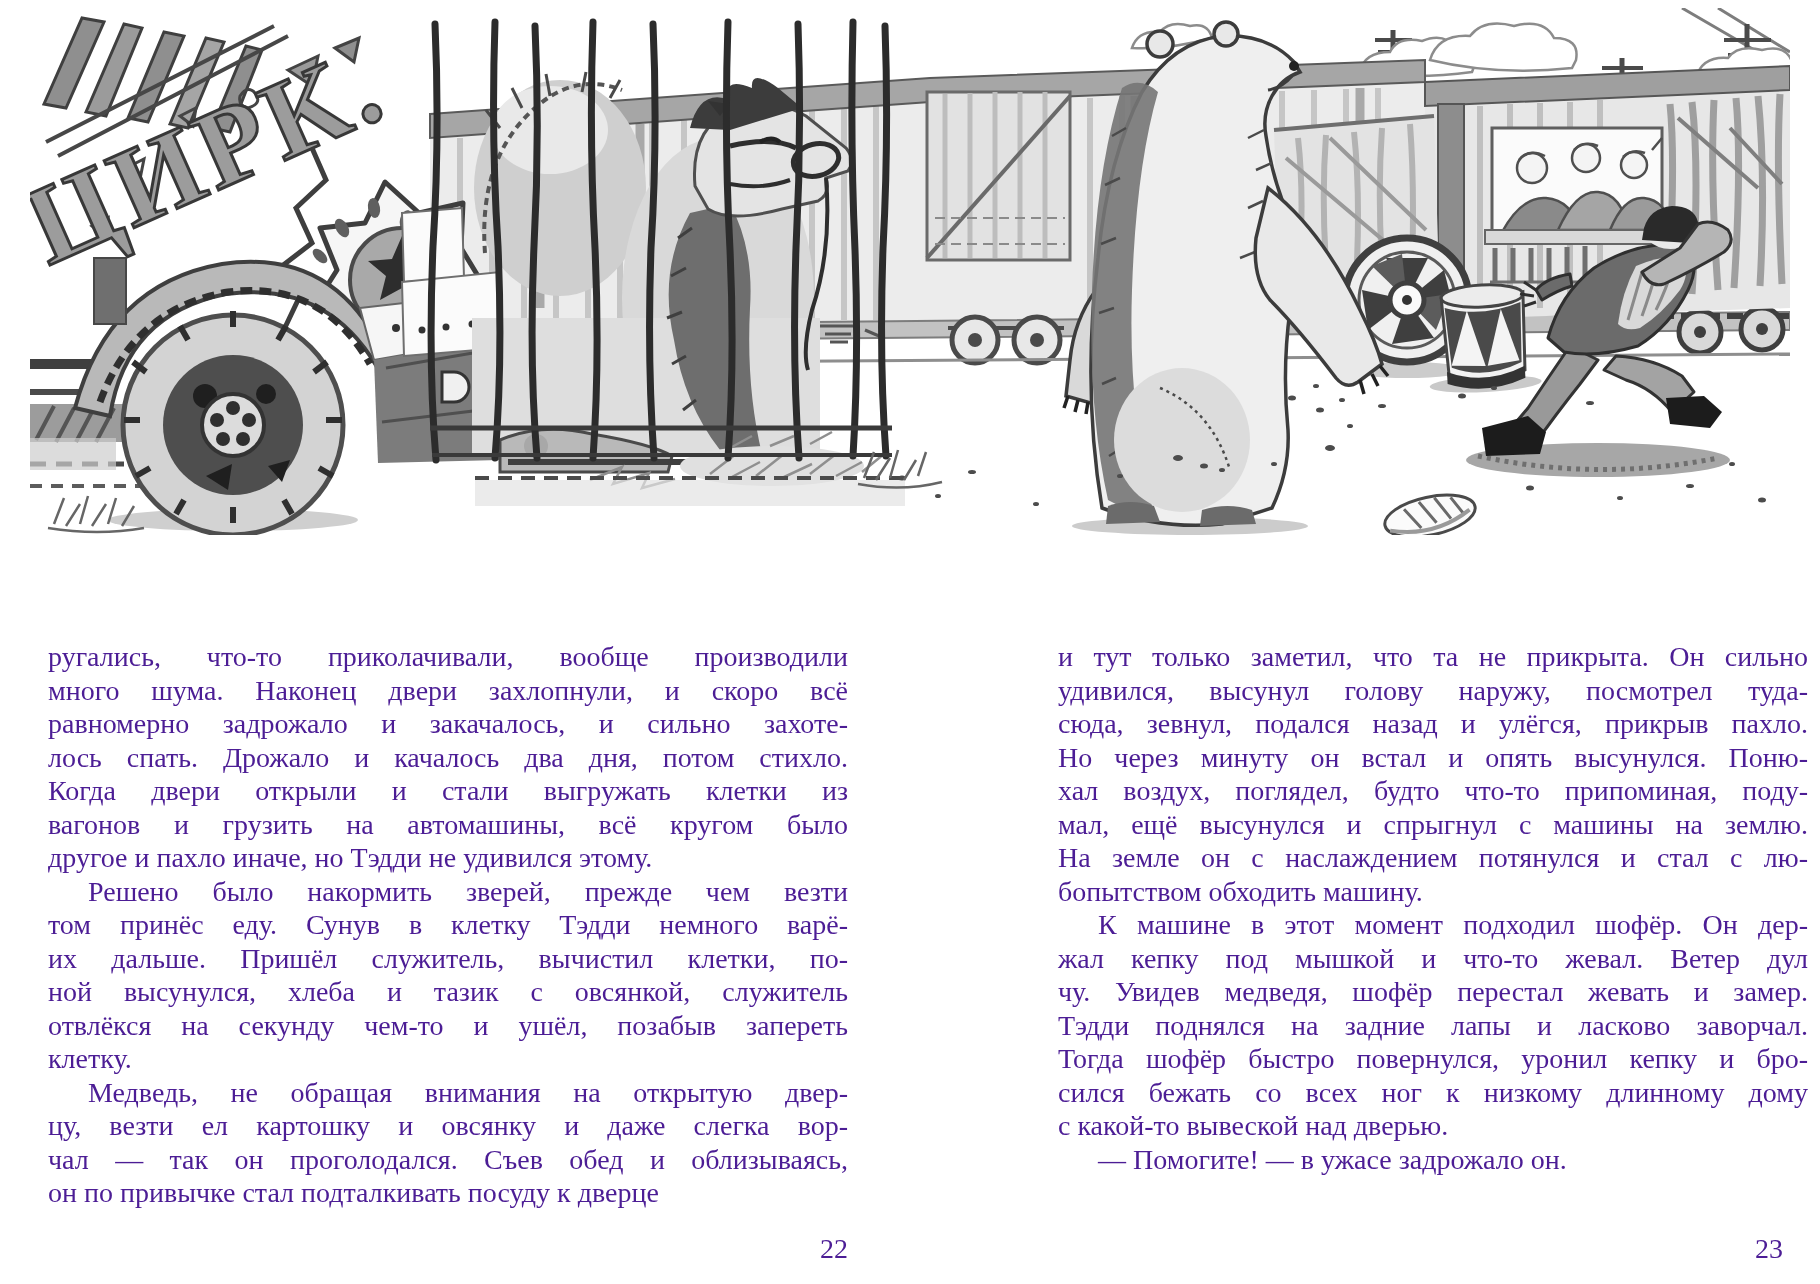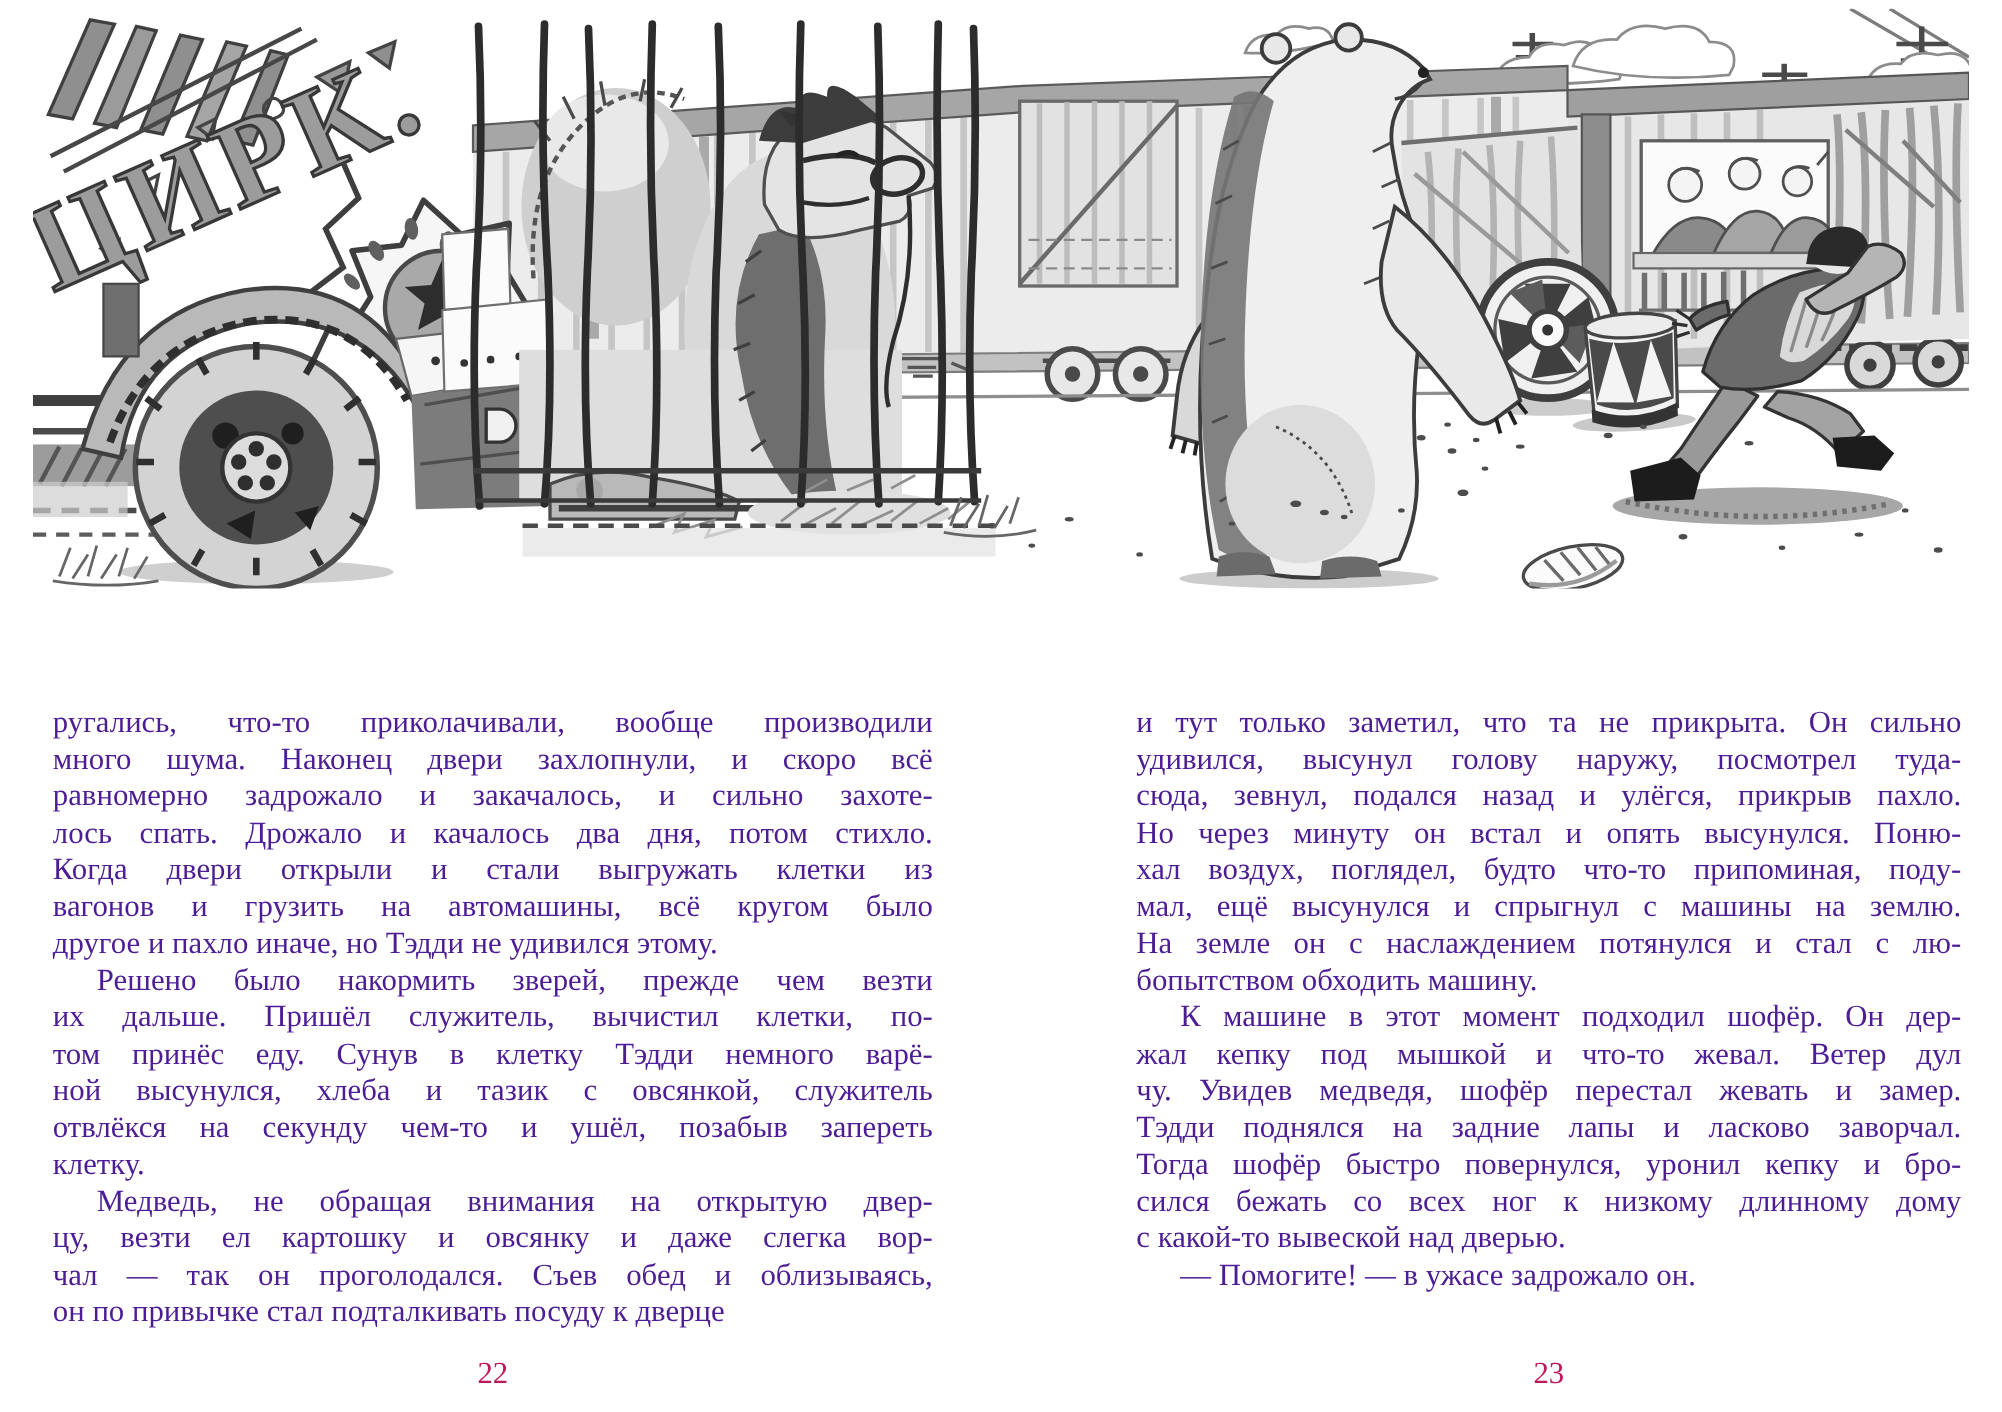--- a/index.html
+++ b/index.html
@@ -2,26 +2,26 @@
 <html><head>
 <meta charset="utf-8">
 <style>
   html,body{margin:0;padding:0;background:#ffffff;}
   body{width:1820px;height:1284px;position:relative;overflow:hidden;
        font-family:"Liberation Serif","DejaVu Serif",serif;}
   .spread{position:absolute;inset:0;background:#ffffff;}
   .illus{position:absolute;left:30px;top:8px;width:1760px;height:527px;}
   .col{position:absolute;top:640px;color:#1b1b1b;}
   .col.leftcol{left:48px;width:800px;}
-  .col.rightcol{left:1033px;width:750px;}
+  .col.rightcol{left:1058px;width:750px;}
   .line{font-size:28px;line-height:33.5px;height:33.5px;
         text-align:justify;text-align-last:justify;color:#4c1d95;}
   .line.indent{text-indent:40px;}
   .line.last{text-align-last:left;}
-  .pagenum{position:absolute;top:1233px;font-size:28px;color:#be185d;text-align:center;}
+  .pagenum{position:absolute;top:1233px;font-size:28px;color:#4c1d95;text-align:right;}
   .pagenum.pn-left{left:48px;width:800px;}
   .pagenum.pn-right{left:1033px;width:750px;}
   svg text.poster{font-family:"Liberation Serif","DejaVu Serif",serif;font-weight:bold;}
 </style>
 </head>
 <body>
 
 <div class="spread">
 
 <svg class="illus" viewBox="0 0 1760 527" xmlns="http://www.w3.org/2000/svg">
@@ -362,22 +362,22 @@
 
 <div class="col leftcol">
       <div class="line">ругались, что-то приколачивали, вообще производили</div>
       <div class="line">много шума. Наконец двери захлопнули, и скоро всё</div>
       <div class="line">равномерно задрожало и закачалось, и сильно захоте-</div>
       <div class="line">лось спать. Дрожало и качалось два дня, потом стихло.</div>
       <div class="line">Когда двери открыли и стали выгружать клетки из</div>
       <div class="line">вагонов и грузить на автомашины, всё кругом было</div>
       <div class="line last">другое и пахло иначе, но Тэдди не удивился этому.</div>
       <div class="line indent">Решено было накормить зверей, прежде чем везти</div>
+      <div class="line">том принёс еду. Сунув в клетку Тэдди немного варё-</div>
       <div class="line">их дальше. Пришёл служитель, вычистил клетки, по-</div>
-      <div class="line">том принёс еду. Сунув в клетку Тэдди немного варё-</div>
       <div class="line">ной высунулся, хлеба и тазик с овсянкой, служитель</div>
       <div class="line">отвлёкся на секунду чем-то и ушёл, позабыв запереть</div>
       <div class="line last">клетку.</div>
       <div class="line indent">Медведь, не обращая внимания на открытую двер-</div>
       <div class="line">цу, везти ел картошку и овсянку и даже слегка вор-</div>
       <div class="line">чал — так он проголодался. Съев обед и облизываясь,</div>
       <div class="line last">он по привычке стал подталкивать посуду к дверце</div>
     </div>
 <div class="col rightcol">
       <div class="line">и тут только заметил, что та не прикрыта. Он сильно</div>

